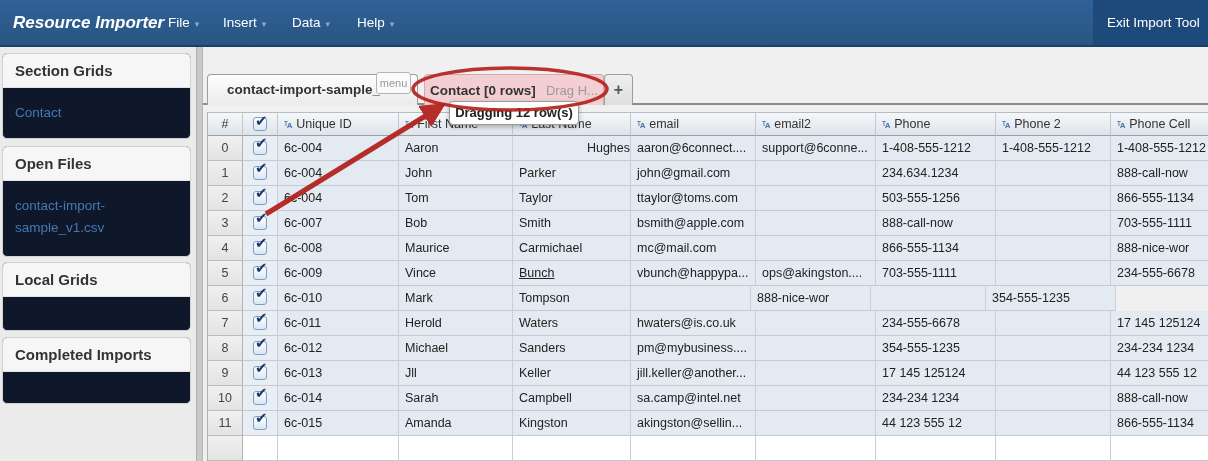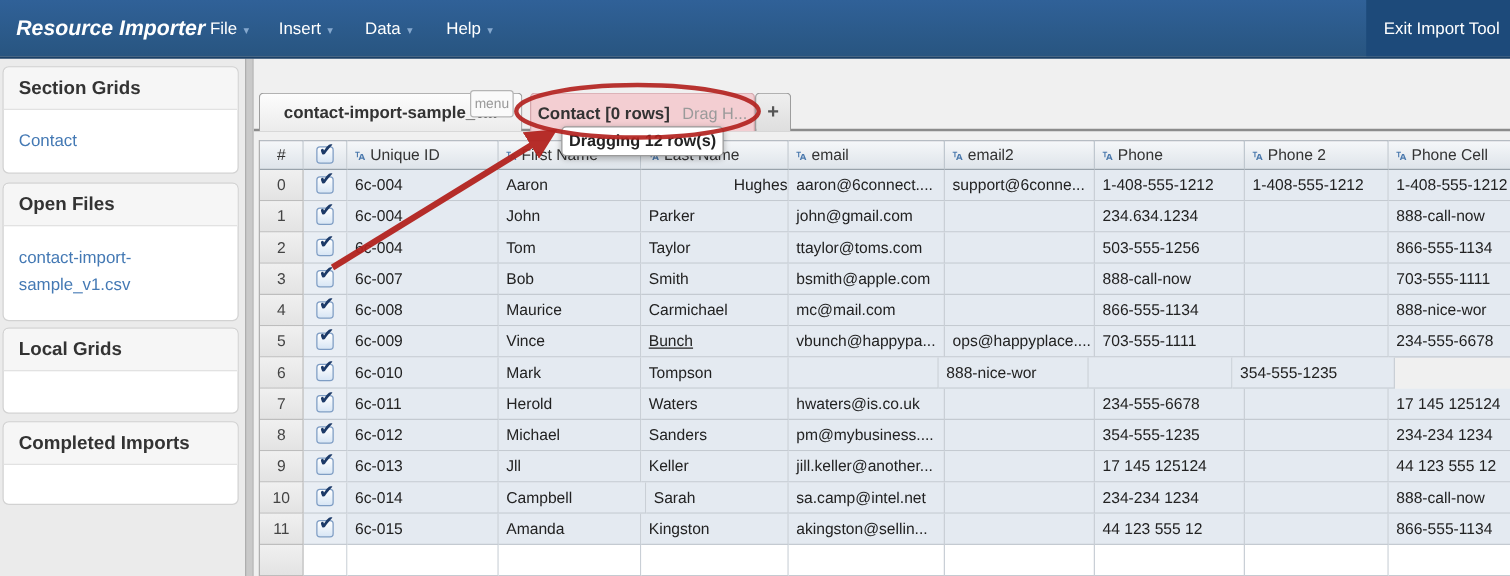--- a/index.html
+++ b/index.html
@@ -16,21 +16,21 @@
   .menu .caret { color:#86a9cf; font-size:9px; margin-left:5px; }
   .m0{left:168px} .m1{left:223px} .m2{left:292px} .m3{left:357px}
   .exit { position:absolute; left:1093px; top:0; width:115px; height:45px;
           background:#1d4a7a; color:#fff; font-size:13.5px; line-height:45px;
           padding-left:14px; white-space:nowrap; cursor:pointer; }
 
   
   .sidebar { position:absolute; left:0; top:47px; width:196px; height:414px; background:#ebebeb; }
   .vsplit  { position:absolute; left:196px; top:47px; width:7px; height:414px;
              background:#c9c9c9; border-left:1px solid #aeaeae; border-right:1px solid #b5b5b5; }
-  .panel { position:absolute; left:2px; width:189px; background:#ffffff;
+  .panel { position:absolute; left:2px; width:189px; background:#0f172a;
            border:1px solid #d2d2d2; border-radius:5px; overflow:hidden; }
   .p0{top:6px;  height:86px;}  .p1{top:99px; height:111px;}
   .p2{top:215px;height:69px;}  .p3{top:290px;height:67px;}
   .panel-h { background:#f6f6f6; border-bottom:1px solid #e2e2e2; padding:8px 12px;
              font-weight:bold; font-size:15px; color:#333; }
   .panel-b { padding:14px 12px; font-size:13.5px; color:#4479b4; line-height:1.6;
              word-break:break-word; }
   .panel-b .link { cursor:pointer;text-align:center; }
 
   
@@ -223,21 +223,21 @@
         </div>
         <div class="row">
           <div class="idxcell">5</div>
           <div class="cbcell">
             <span class="ckb"></span>
           </div>
           <div class="cell" style="width: 121px;">6c-009</div>
           <div class="cell" style="width: 114px;">Vince</div>
           <div class="cell" style="width: 118px; text-decoration: underline;">Bunch</div>
           <div class="cell" style="width: 125px;">vbunch@happypa...</div>
-          <div class="cell" style="width: 120px;">ops@happyplace....</div>
+          <div class="cell" style="width: 120px;">ops@akingston....</div>
           <div class="cell" style="width: 120px;">703-555-1111</div>
           <div class="cell" style="width: 115px;"></div>
           <div class="cell" style="width: 130px;">234-555-6678</div>
         </div>
         <div class="row">
           <div class="idxcell">6</div>
           <div class="cbcell">
             <span class="ckb"></span>
           </div>
           <div class="cell" style="width: 121px;">6c-010</div>
@@ -289,22 +289,22 @@
           <div class="cell" style="width: 120px;">17 145 125124</div>
           <div class="cell" style="width: 115px;"></div>
           <div class="cell" style="width: 130px;">44 123 555 12</div>
         </div>
         <div class="row">
           <div class="idxcell">10</div>
           <div class="cbcell">
             <span class="ckb"></span>
           </div>
           <div class="cell" style="width: 121px;">6c-014</div>
+          <div class="cell" style="width: 114px;">Sarah</div>
           <div class="cell" style="width: 118px;">Campbell</div>
-          <div class="cell" style="width: 114px;">Sarah</div>
           <div class="cell" style="width: 125px;">sa.camp@intel.net</div>
           <div class="cell" style="width: 120px;"></div>
           <div class="cell" style="width: 120px;">234-234 1234</div>
           <div class="cell" style="width: 115px;"></div>
           <div class="cell" style="width: 130px;">888-call-now</div>
         </div>
         <div class="row">
           <div class="idxcell">11</div>
           <div class="cbcell">
             <span class="ckb"></span>

